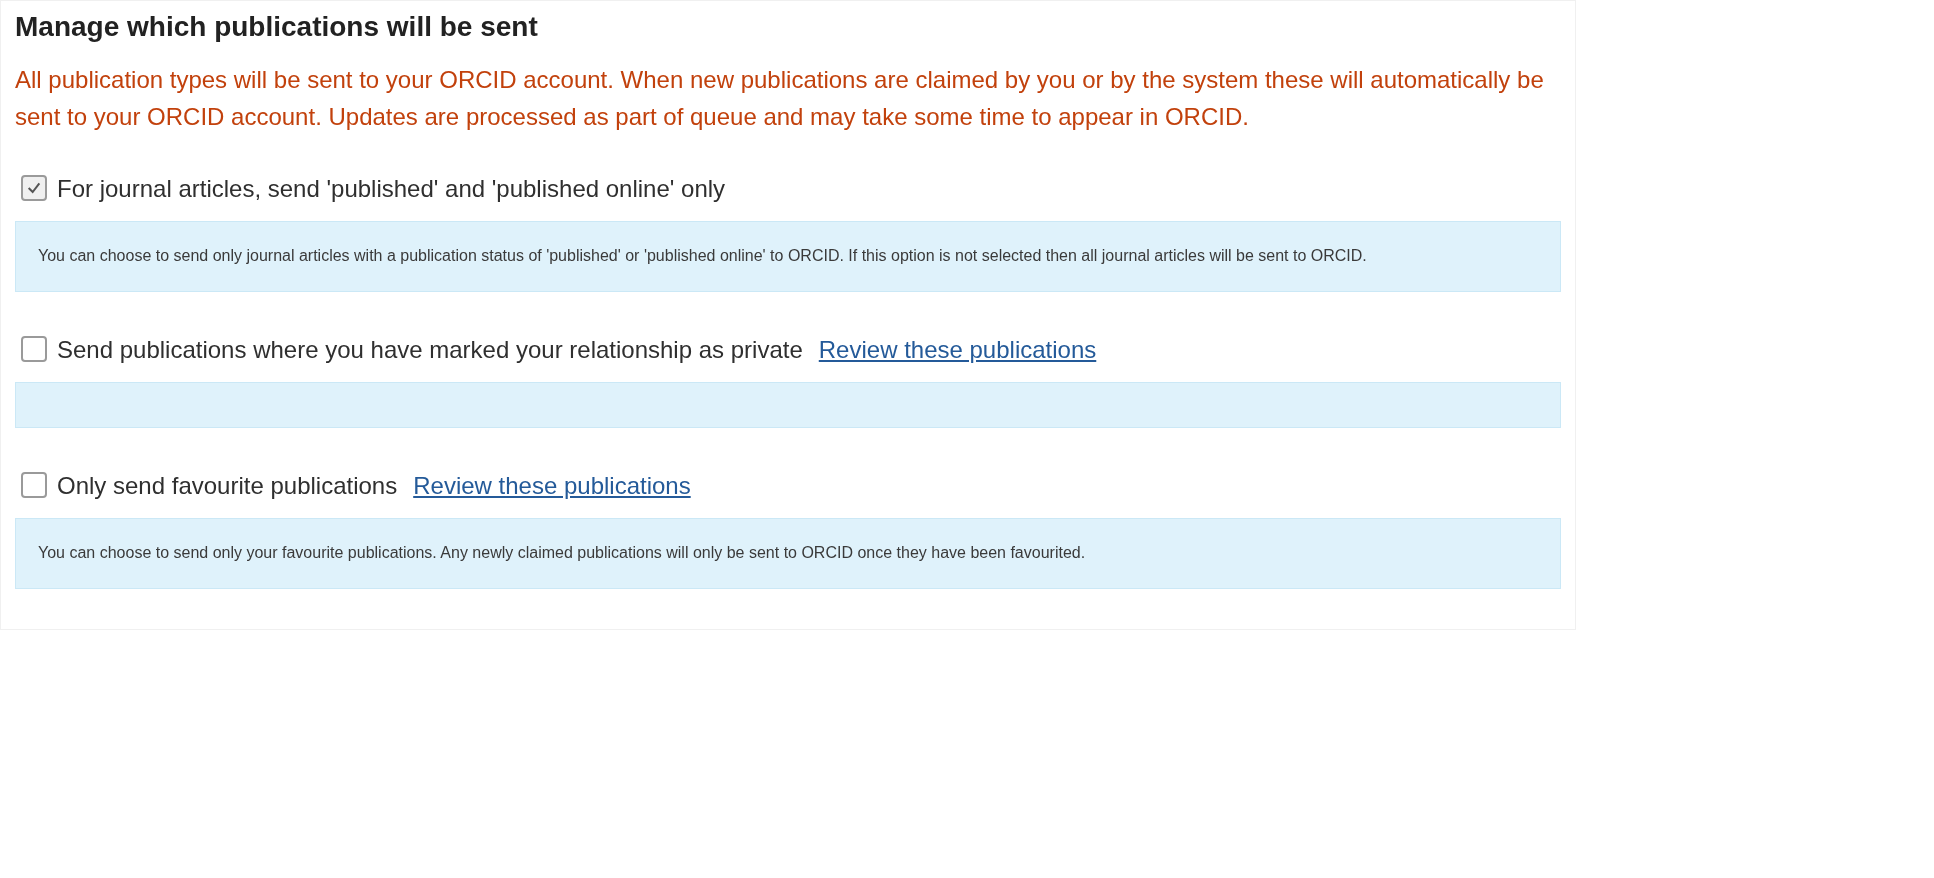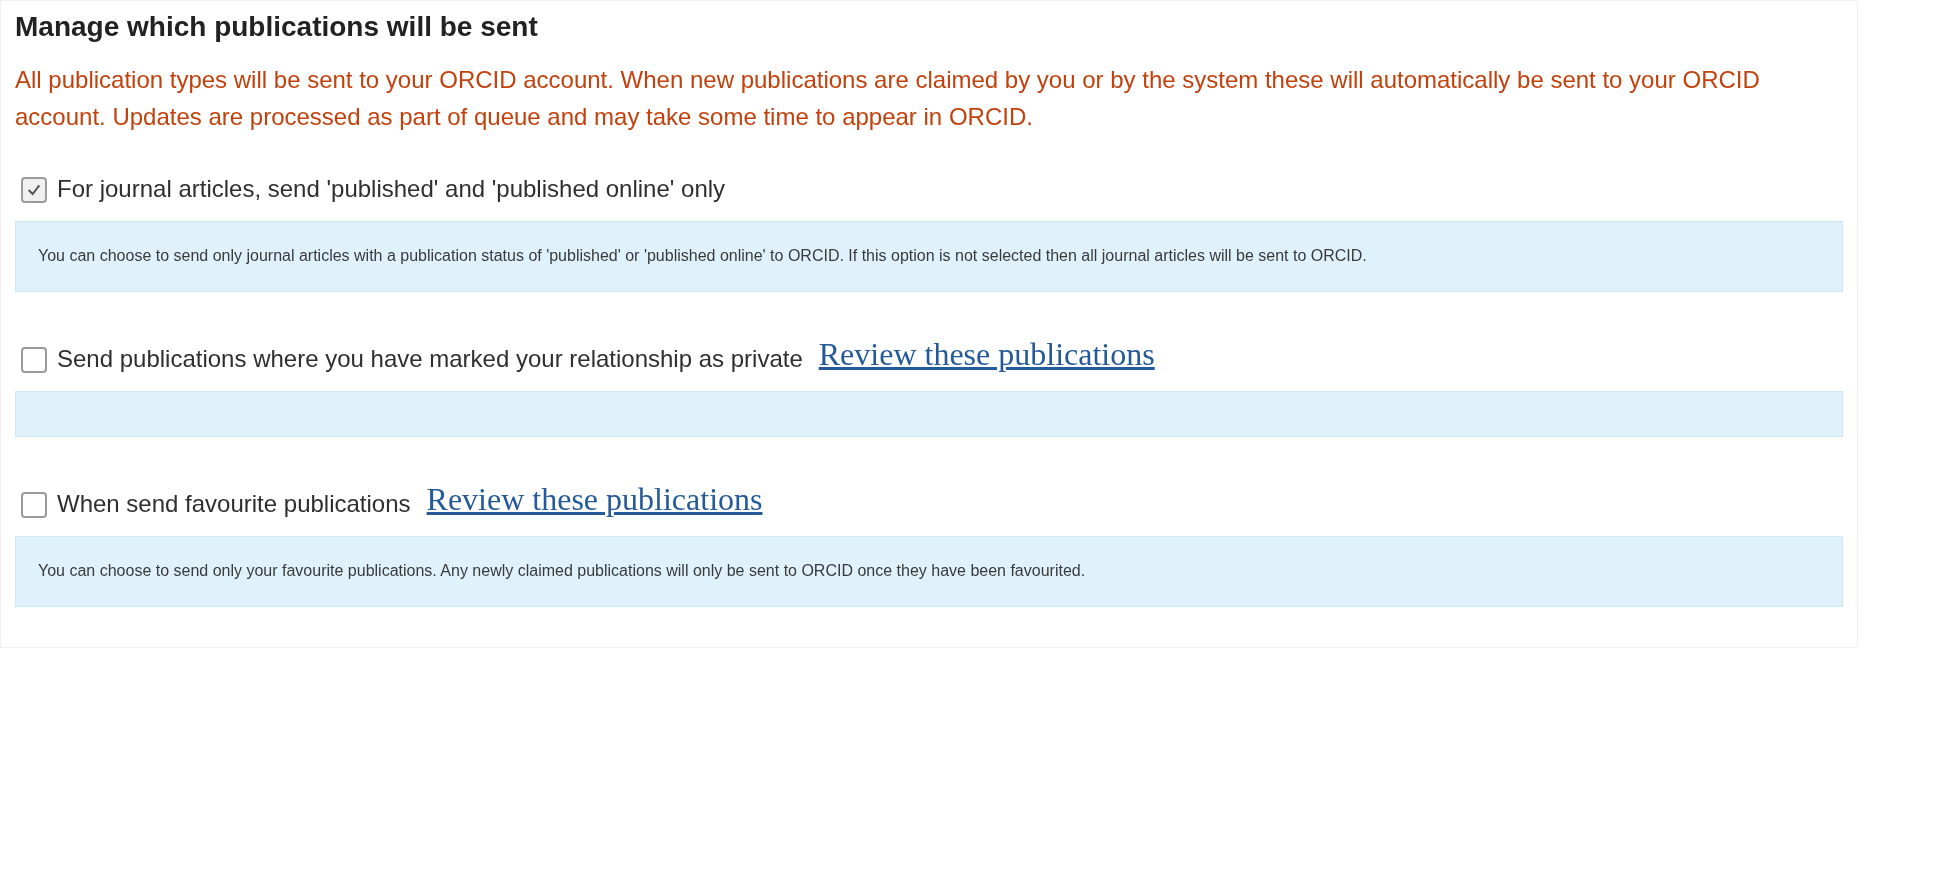--- a/index.html
+++ b/index.html
@@ -3,21 +3,21 @@
 <meta charset="utf-8">
 <style>
   html, body {
     margin: 0;
     padding: 0;
     background: #ffffff;
     font-family: Arial, Helvetica, sans-serif;
     color: #2f2f2f;
   }
   .page {
-    width: 1858px;
+    width: 1576px;
     box-sizing: border-box;
     padding: 10px 14px 40px 14px;
     background: #ffffff;
     border: 1px solid #f0f0f0;
   }
   .page-title {
     font-size: 28px;
     font-weight: 700;
     color: #222;
     margin: 0 0 18px 0;
@@ -27,21 +27,21 @@
     line-height: 1.55;
     color: #c2410c;
     margin: 0 0 40px 0;
     max-width: 1860px;
   }
   .option-block {
     margin: 0 0 44px 0;
   }
   .option-header {
     display: flex;
-    align-items: flex-end;
+    align-items: flex-start;
     gap: 10px;
     margin: 0 0 18px 6px;
   }
   .chk {
     width: 22px;
     height: 22px;
     border: 2px solid #9a9a9a;
     border-radius: 4px;
     background: #ffffff;
     display: inline-flex;
@@ -57,25 +57,24 @@
     height: 16px;
     stroke: #555;
     stroke-width: 3;
     fill: none;
   }
   .option-label {
     font-size: 24px;
     color: #2f2f2f;
   }
   .option-link {
-    font-size: 32px;
+    font-size: 24px;
     color: #245a99;
     text-decoration: underline;
     margin-left: 6px;
-    font-family: Liberation Serif, serif;
   }
   .info-box {
     background: #dff2fb;
     border: 1px solid #cbe8f6;
     padding: 22px 22px;
     font-size: 16px;
     line-height: 1.55;
     color: #3a3a3a;
   }
   .info-box p {
@@ -113,21 +112,21 @@
       <span class="option-label">Send publications where you have marked your relationship as private</span>
       <a href="#" class="option-link">Review these publications</a>
     </div>
     <div class="info-box">
     </div>
   </div>
 
   <div class="option-block" style="margin-bottom:0;">
     <div class="option-header">
       <span class="chk" role="checkbox" aria-checked="false"></span>
-      <span class="option-label">When send favourite publications</span>
+      <span class="option-label">Only send favourite publications</span>
       <a href="#" class="option-link">Review these publications</a>
     </div>
     <div class="info-box">
       <p>You can choose to send only your favourite publications. Any newly claimed publications will only be sent to ORCID once they have been favourited.</p>
     </div>
   </div>
 
 </div>
 
 </body></html>

